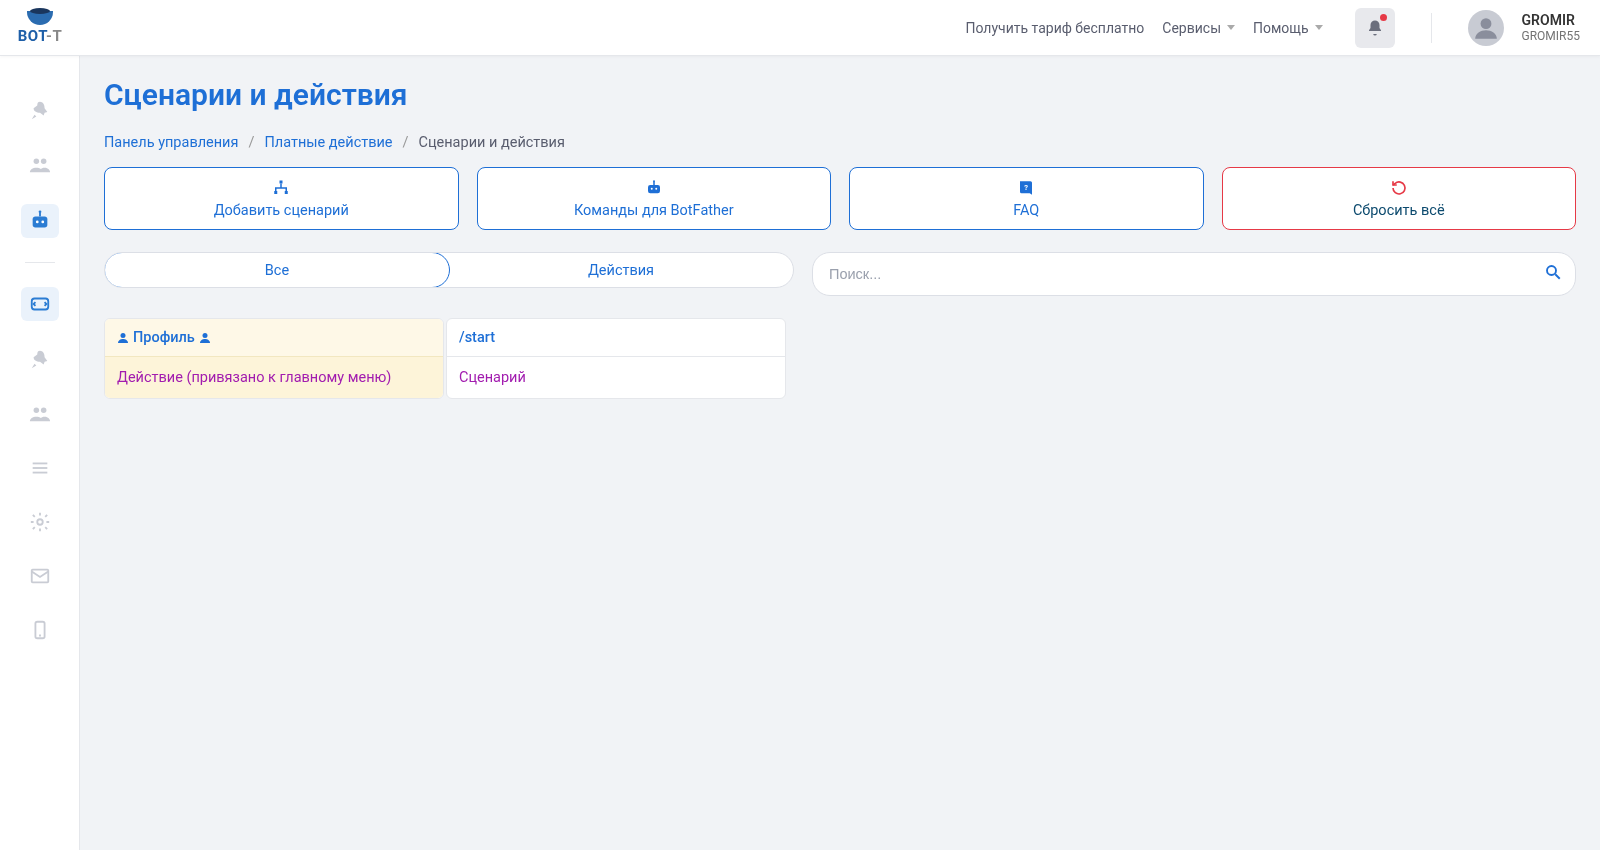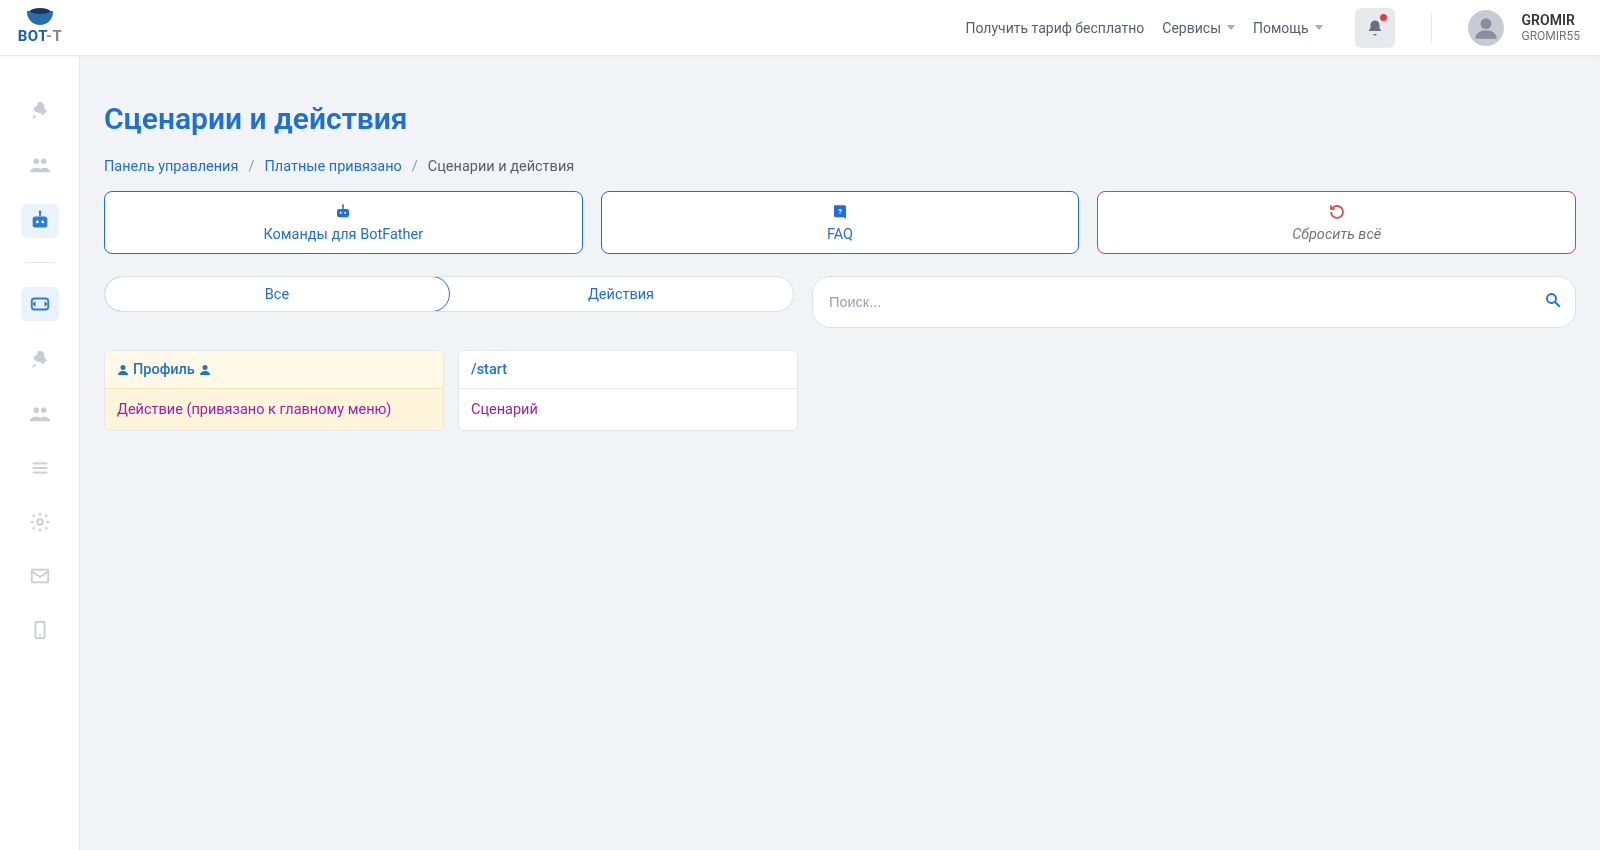--- a/index.html
+++ b/index.html
@@ -26,48 +26,48 @@
 .user-name2 { font-size: 12px; color: #737373; }
 
 
 .layout { display: flex; min-height: calc(100vh - 56px); }
 .sidebar { width: 80px; background: #fff; border-right: 1px solid #e5e7eb; padding-top: 40px; display: flex; flex-direction: column; align-items: center; gap: 24px; }
 .sidebar-item { width: 38px; height: 30px; display: flex; align-items: center; justify-content: center; cursor: pointer; color: #c9ccd4; border-radius: 6px; }
 .sidebar-item.active { background: #eaf2fb; color: #2b7cd3; padding: 4px; height: 34px; }
 .sidebar-item svg { width: 22px; height: 22px; }
 .sidebar-divider { width: 30px; height: 1px; background: #e5e7eb; }
 
-.main { flex: 1; padding: 45px 24px; }
+.main { flex: 1; padding: 21px 24px; }
 .page-title { font-size: 30px; font-weight: 600; color: #1e6fd6; margin-bottom: 22px; }
 
 .breadcrumb { display: flex; align-items: center; gap: 10px; font-size: 14.5px; margin-bottom: 16px; flex-wrap: wrap; }
 .bc-link { color: #1e6fd6; cursor: pointer; }
 .bc-sep { color: #999; }
 .bc-current { color: #595d6e; }
 
 .action-row { display: flex; gap: 18px; margin-bottom: 22px; }
 .action-btn { flex: 1; border: 1px solid #1e6fd6; border-radius: 8px; background: #fff; padding: 10px 8px 10px; display: flex; flex-direction: column; align-items: center; gap: 4px; cursor: pointer; }
 .action-btn.danger { border-color: #e63946; }
 .action-btn .icon-slot { height: 20px; display: flex; align-items: center; justify-content: center; color: #1e6fd6; }
 .action-btn.danger .icon-slot { color: #e63946; }
 .action-btn .icon-slot svg { width: 18px; height: 18px; }
 .action-btn .lbl { font-size: 14.5px; color: #1e6fd6; }
-.action-btn.danger .lbl { color: #737373; font-style: italic; }
+.action-btn.danger .lbl { color: #0c4a6e; }
 
 .filter-row { display: flex; gap: 18px; margin-bottom: 22px; align-items: stretch; }
 .tab-group { display: flex; border: 1px solid #dcdfe6; border-radius: 18px; overflow: hidden; background: #fff; width: 690px; height: 36px; }
 .tab-pill { flex: 1; display: flex; align-items: center; justify-content: center; font-size: 14.5px; color: #1e6fd6; cursor: pointer; }
 .tab-pill.active { border: 1px solid #1e6fd6; border-radius: 18px; margin: -1px; background: #fff; }
 .search-wrap { flex: 1; position: relative; }
-.search-input { width: 100%; height: 52px; border: 1px solid #dcdfe6; border-radius: 18px; background: #fff; padding: 0 44px 0 16px; font-size: 14.5px; color: #333; outline: none; }
+.search-input { width: 100%; height: 44px; border: 1px solid #dcdfe6; border-radius: 18px; background: #fff; padding: 0 44px 0 16px; font-size: 14.5px; color: #333; outline: none; }
 .search-input::placeholder { color: #9aa0ad; }
 .search-icon { position: absolute; right: 14px; top: 50%; transform: translateY(-50%); color: #1e6fd6; cursor: pointer; }
 .search-icon svg { width: 18px; height: 18px; }
 
-.cards-row { display: flex; gap: 14px; }
+.cards-row { display: flex; gap: 2px; }
 .card { width: 340px; border: 1px solid #e5e7eb; border-radius: 6px; overflow: hidden; background: #fff; cursor: pointer; }
 .card-head { padding: 10px 12px; font-size: 14.5px; display: flex; align-items: center; gap: 4px; color: #1e6fd6; font-weight: 500; }
 .card-body { padding: 12px 12px; font-size: 14.5px; color: #a21caf; border-top: 1px solid #e5e7eb; }
 .card.action-card .card-head { background: #fef8e7; }
 .card.action-card .card-body { background: #fdf4d9; border-top-color: #f2e7c0; }
 .person-icon { width: 12px; height: 12px; display: inline-block; }
 .person-icon svg { width: 12px; height: 12px; display: block; }
 </style>
 </head>
 <body>
@@ -179,26 +179,37 @@
         </svg>
     </div>
   </div>
 
   <div class="main">
     <h1 class="page-title">Сценарии и действия</h1>
 
     <div class="breadcrumb">
       <span class="bc-link">Панель управления</span>
       <span class="bc-sep">/</span>
-      <span class="bc-link">Платные привязано</span>
+      <span class="bc-link">Платные действие</span>
       <span class="bc-sep">/</span>
       <span class="bc-current">Сценарии и действия</span>
     </div>
 
     <div class="action-row">
+      <div class="action-btn">
+        <span class="icon-slot">
+          <svg viewBox="0 0 24 24" fill="currentColor">
+              <rect x="10" y="2" width="4" height="4"></rect>
+              <rect x="3" y="16" width="4" height="4"></rect>
+              <rect x="17" y="16" width="4" height="4"></rect>
+              <path d="M12 6v6M5 16v-4h14v4M12 12v-0" stroke="currentColor" stroke-width="2" fill="none"></path>
+            </svg>
+        </span>
+        <span class="lbl">Добавить сценарий</span>
+      </div>
       <div class="action-btn">
         <span class="icon-slot">
           <svg viewBox="0 0 24 24" fill="currentColor">
               <rect x="4" y="8" width="16" height="11" rx="3"></rect>
               <circle cx="9" cy="13" r="1.3" fill="#fff"></circle>
               <circle cx="15" cy="13" r="1.3" fill="#fff"></circle>
               <rect x="11" y="4" width="2" height="4"></rect>
               <circle cx="12" cy="3" r="1.3"></circle>
             </svg>
         </span>

